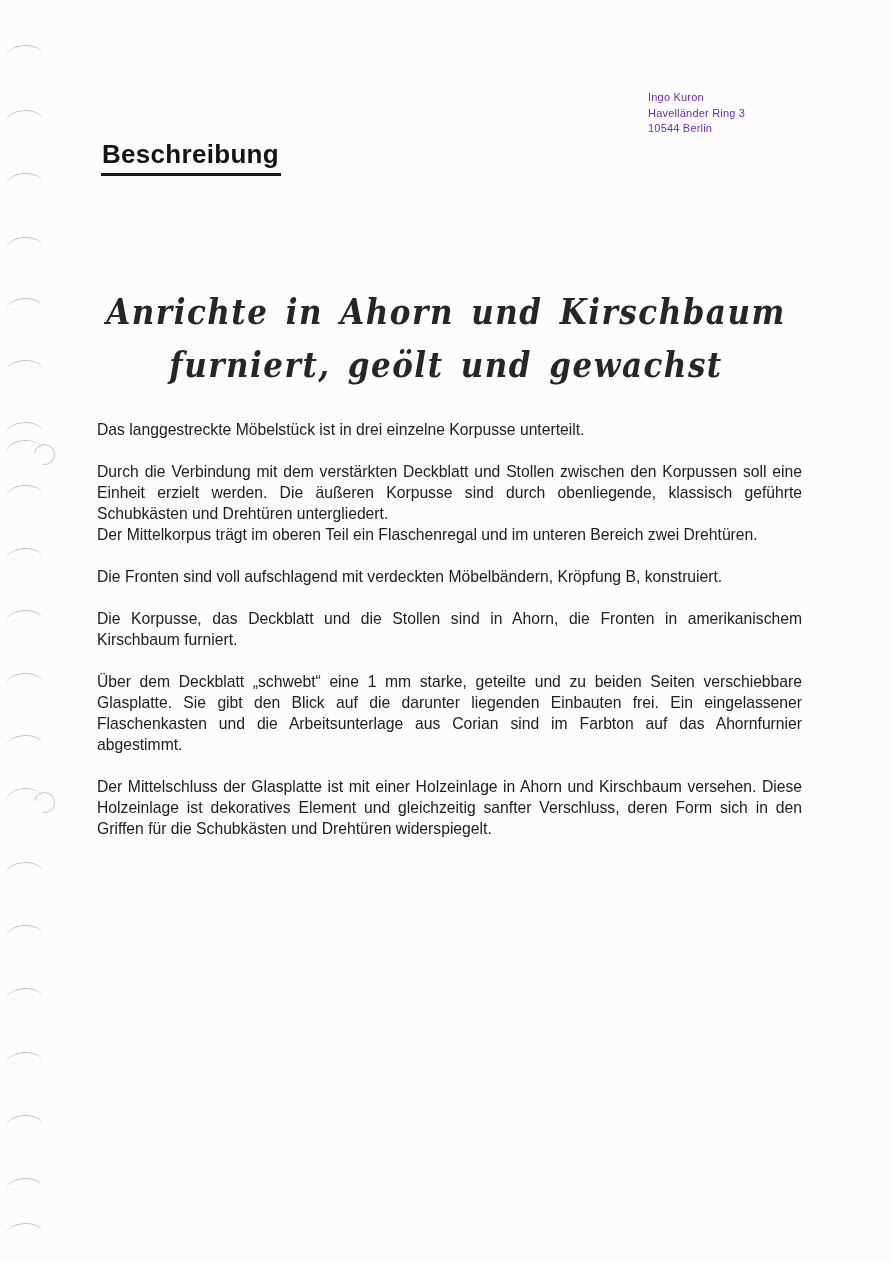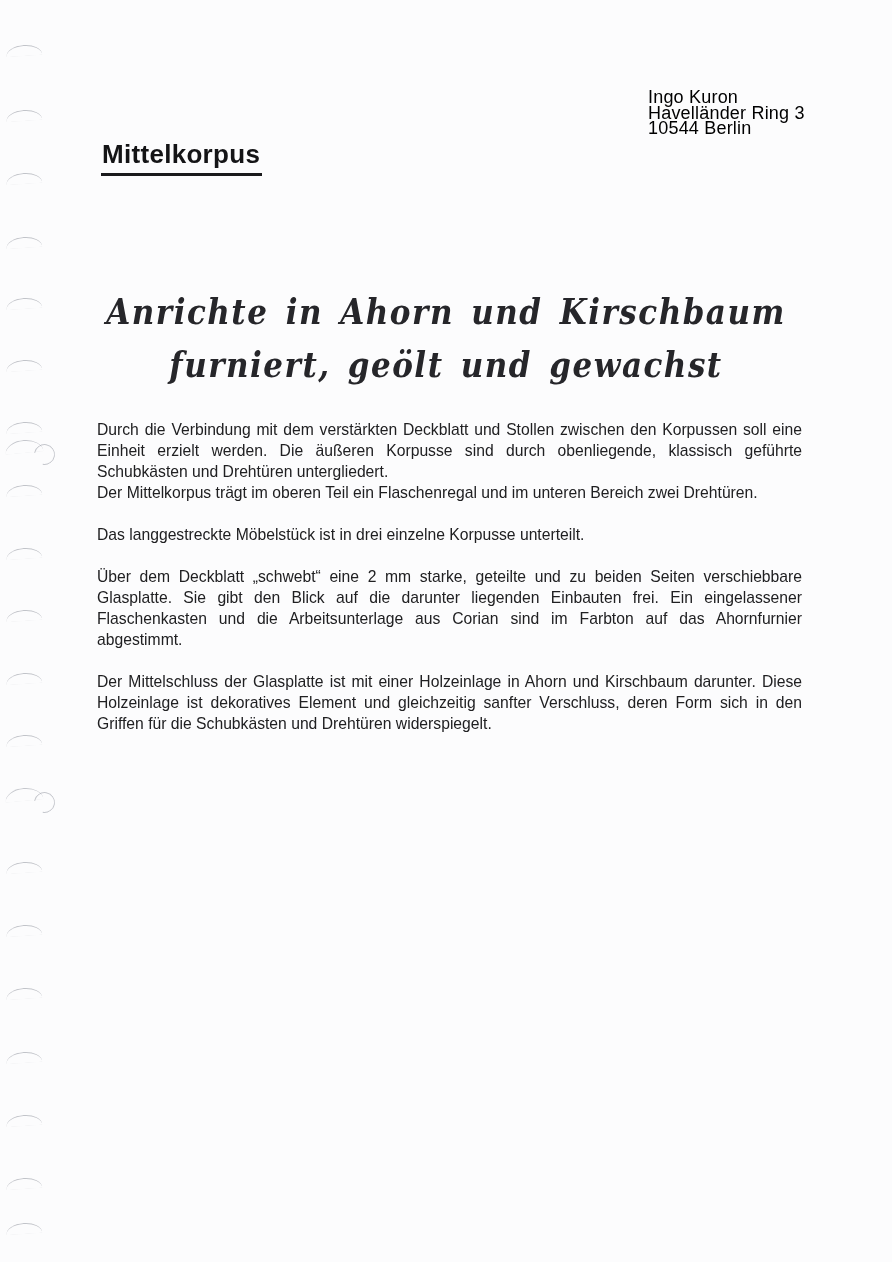--- a/index.html
+++ b/index.html
@@ -15,23 +15,23 @@
     background: #fcfcfd;
     overflow: hidden;
     font-family: "Liberation Sans", sans-serif;
   }
 
   
   .sender {
     position: absolute;
     left: 648px;
     top: 90px;
-    font-size: 18px;
+    font-size: 11px;
     line-height: 15.5px;
-    color: #000000;
+    color: #6d28d9;
     letter-spacing: 0.2px;
   }
 
   
   .heading {
     position: absolute;
     left: 102px;
     top: 139px;
     font-size: 26px;
     font-weight: 700;
@@ -121,33 +121,35 @@
 <body>
 
 <div class="page">
 
   <div class="sender">
     <div>Ingo Kuron</div>
     <div>Havelländer Ring 3</div>
     <div>10544 Berlin</div>
   </div>
 
-  <div class="heading">Mittelkorpus</div>
+  <div class="heading">Beschreibung</div>
 
   <div class="script-title">
     <div>Anrichte in Ahorn und Kirschbaum</div>
     <div>furniert, geölt und gewachst</div>
   </div>
 
   <div class="body-text">
+    <p>Das langgestreckte Möbelstück ist in drei einzelne Korpusse unterteilt.</p>
     <p>Durch die Verbindung mit dem verstärkten Deckblatt und Stollen zwischen den Korpussen soll eine Einheit erzielt werden. Die äußeren Korpusse sind durch obenliegende, klassisch geführte Schubkästen und Drehtüren untergliedert.
 Der Mittelkorpus trägt im oberen Teil ein Flaschenregal und im unteren Bereich zwei Drehtüren.</p>
-    <p>Das langgestreckte Möbelstück ist in drei einzelne Korpusse unterteilt.</p>
-    <p>Über dem Deckblatt „schwebt“ eine 2 mm starke, geteilte und zu beiden Seiten verschiebbare Glasplatte. Sie gibt den Blick auf die darunter liegenden Einbauten frei. Ein eingelassener Flaschenkasten und die Arbeitsunterlage aus Corian sind im Farbton auf das Ahornfurnier abgestimmt.</p>
-    <p>Der Mittelschluss der Glasplatte ist mit einer Holzeinlage in Ahorn und Kirschbaum darunter. Diese Holzeinlage ist dekoratives Element und gleichzeitig sanfter Verschluss, deren Form sich in den Griffen für die Schubkästen und Drehtüren widerspiegelt.</p>
+    <p>Die Fronten sind voll aufschlagend mit verdeckten Möbelbändern, Kröpfung B, konstruiert.</p>
+    <p>Die Korpusse, das Deckblatt und die Stollen sind in Ahorn, die Fronten in amerikanischem Kirschbaum furniert.</p>
+    <p>Über dem Deckblatt „schwebt“ eine 1 mm starke, geteilte und zu beiden Seiten verschiebbare Glasplatte. Sie gibt den Blick auf die darunter liegenden Einbauten frei. Ein eingelassener Flaschenkasten und die Arbeitsunterlage aus Corian sind im Farbton auf das Ahornfurnier abgestimmt.</p>
+    <p>Der Mittelschluss der Glasplatte ist mit einer Holzeinlage in Ahorn und Kirschbaum versehen. Diese Holzeinlage ist dekoratives Element und gleichzeitig sanfter Verschluss, deren Form sich in den Griffen für die Schubkästen und Drehtüren widerspiegelt.</p>
   </div>
 
 <div class="bind-mark" style="top: 45px;"></div>
     <div class="bind-mark" style="top: 110px;"></div>
     <div class="bind-mark" style="top: 173px;"></div>
     <div class="bind-mark" style="top: 237px;"></div>
     <div class="bind-mark" style="top: 298px;"></div>
     <div class="bind-mark" style="top: 360px;"></div>
     <div class="bind-mark" style="top: 422px;"></div>
     <div class="bind-mark" style="top: 485px;"></div>

